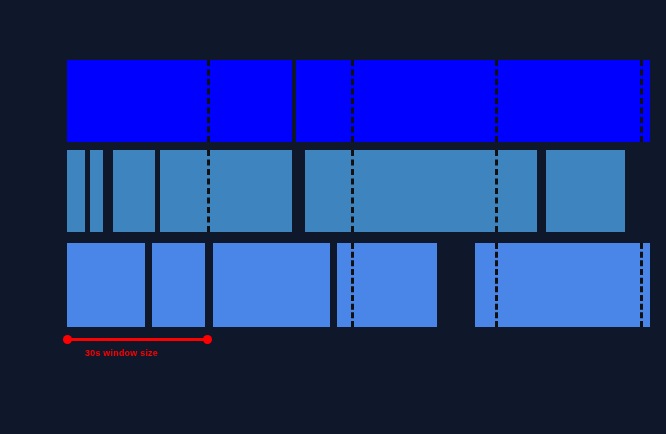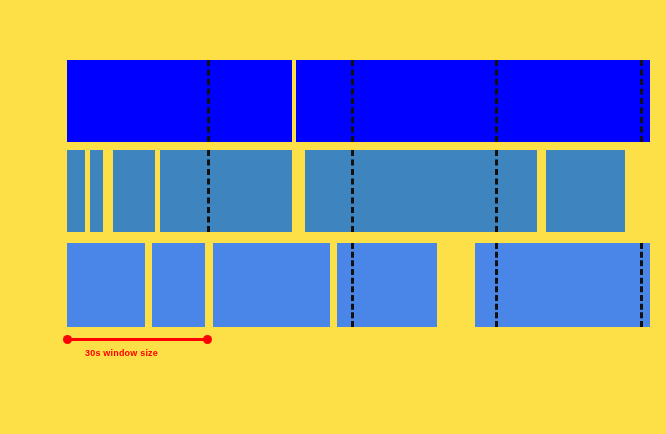--- a/index.html
+++ b/index.html
@@ -8,21 +8,21 @@
     padding: 0;
     background: #000000;
   }
   body {
     font-family: "Liberation Sans", sans-serif;
   }
   #stage {
     position: relative;
     width: 666px;
     height: 434px;
-    background: #fde047;
+    background: #0f172a;
     overflow: hidden;
   }
   .track {
     position: absolute;
     left: 0;
     right: 0;
   }
   .seg {
     position: absolute;
     top: 0;

